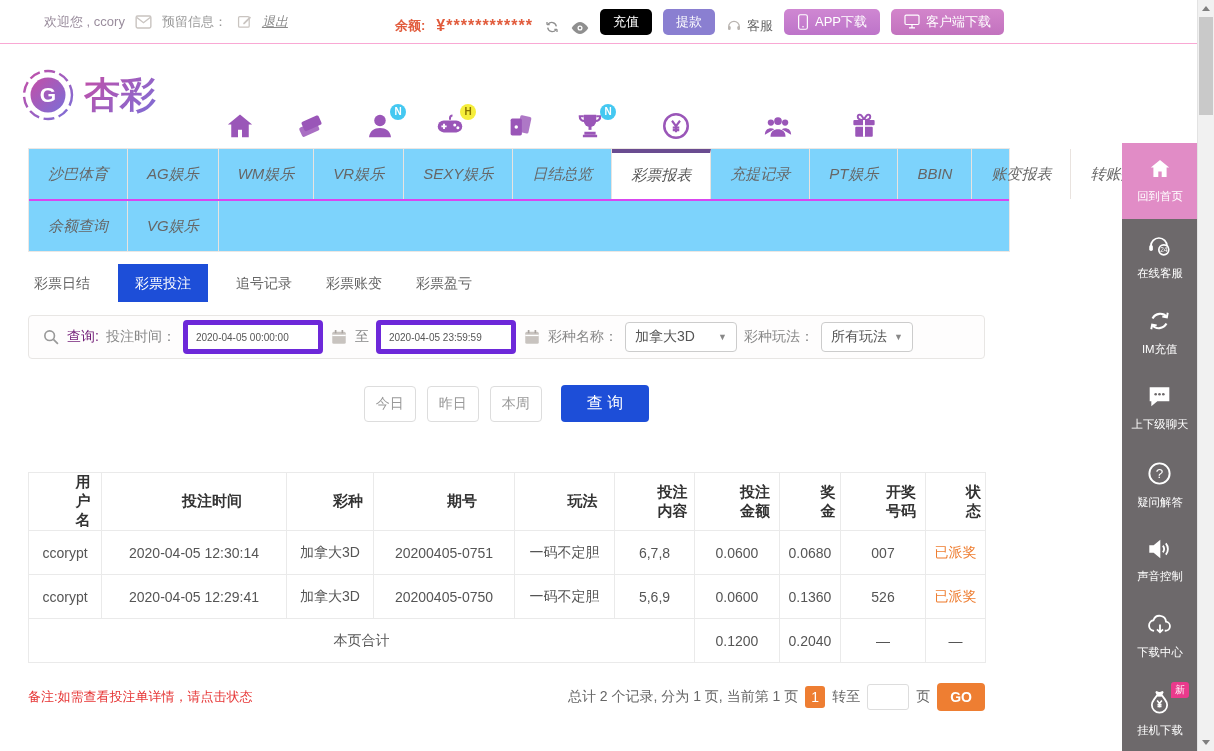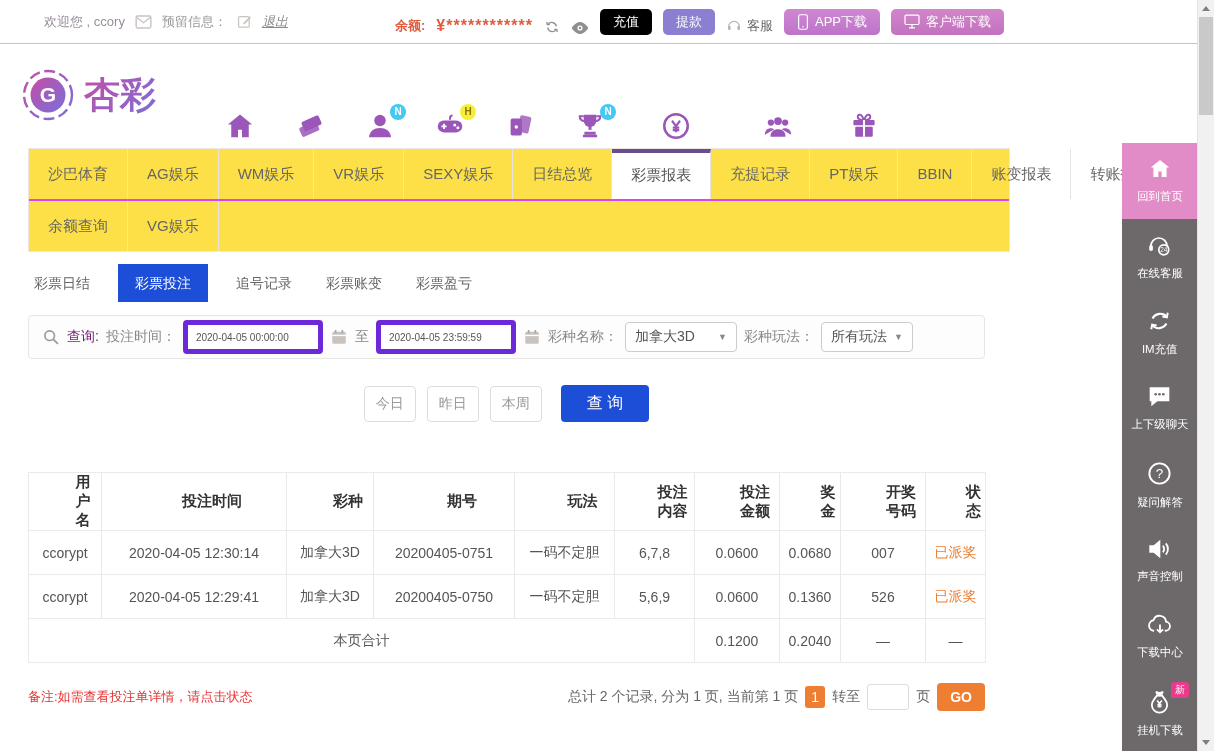--- a/index.html
+++ b/index.html
@@ -41,21 +41,21 @@
   .nav-label { font-size:16px; color:#7b3fa5; white-space:nowrap; }
   .badge { position:absolute; top:-7px; right:-11px; min-width:16px; height:16px; border-radius:50%;
            font-size:10px; font-weight:bold; line-height:16px; text-align:center; }
   .badge:empty { display:none; }
   .badge-n { background:#45c8f1; color:#fff; }
   .badge-h { background:#f6ee3b; color:#8b7500; }
 
   
   .content { position:absolute; left:28px; top:148px; width:982px; }
 
-  .tabs-box { width:100%; background:#fde047; border:1px solid #ece7e4; }
+  .tabs-box { width:100%; background:#7dd3fc; border:1px solid #ece7e4;font-style:italic; }
   .tabs-row { display:flex; }
   .tabs-row.row2 { border-top:2px solid #d946ef; }
   .tab { height:50px; line-height:50px; padding:0 19px; font-size:15px; color:#666;
          border-right:1px solid #e9e3df; cursor:pointer; white-space:nowrap; }
   .tab.active { background:#fff; border-top:4px solid #6a4c90; line-height:43px; color:#555; }
 
   .subtabs { margin-top:12px; display:flex; align-items:center; gap:22px; }
   .subtab { height:38px; line-height:38px; padding:0 6px; font-size:14px; color:#666; cursor:pointer; }
   .subtab.active { background:#1d4ed8; color:#fff; padding:0 17px; }
 

